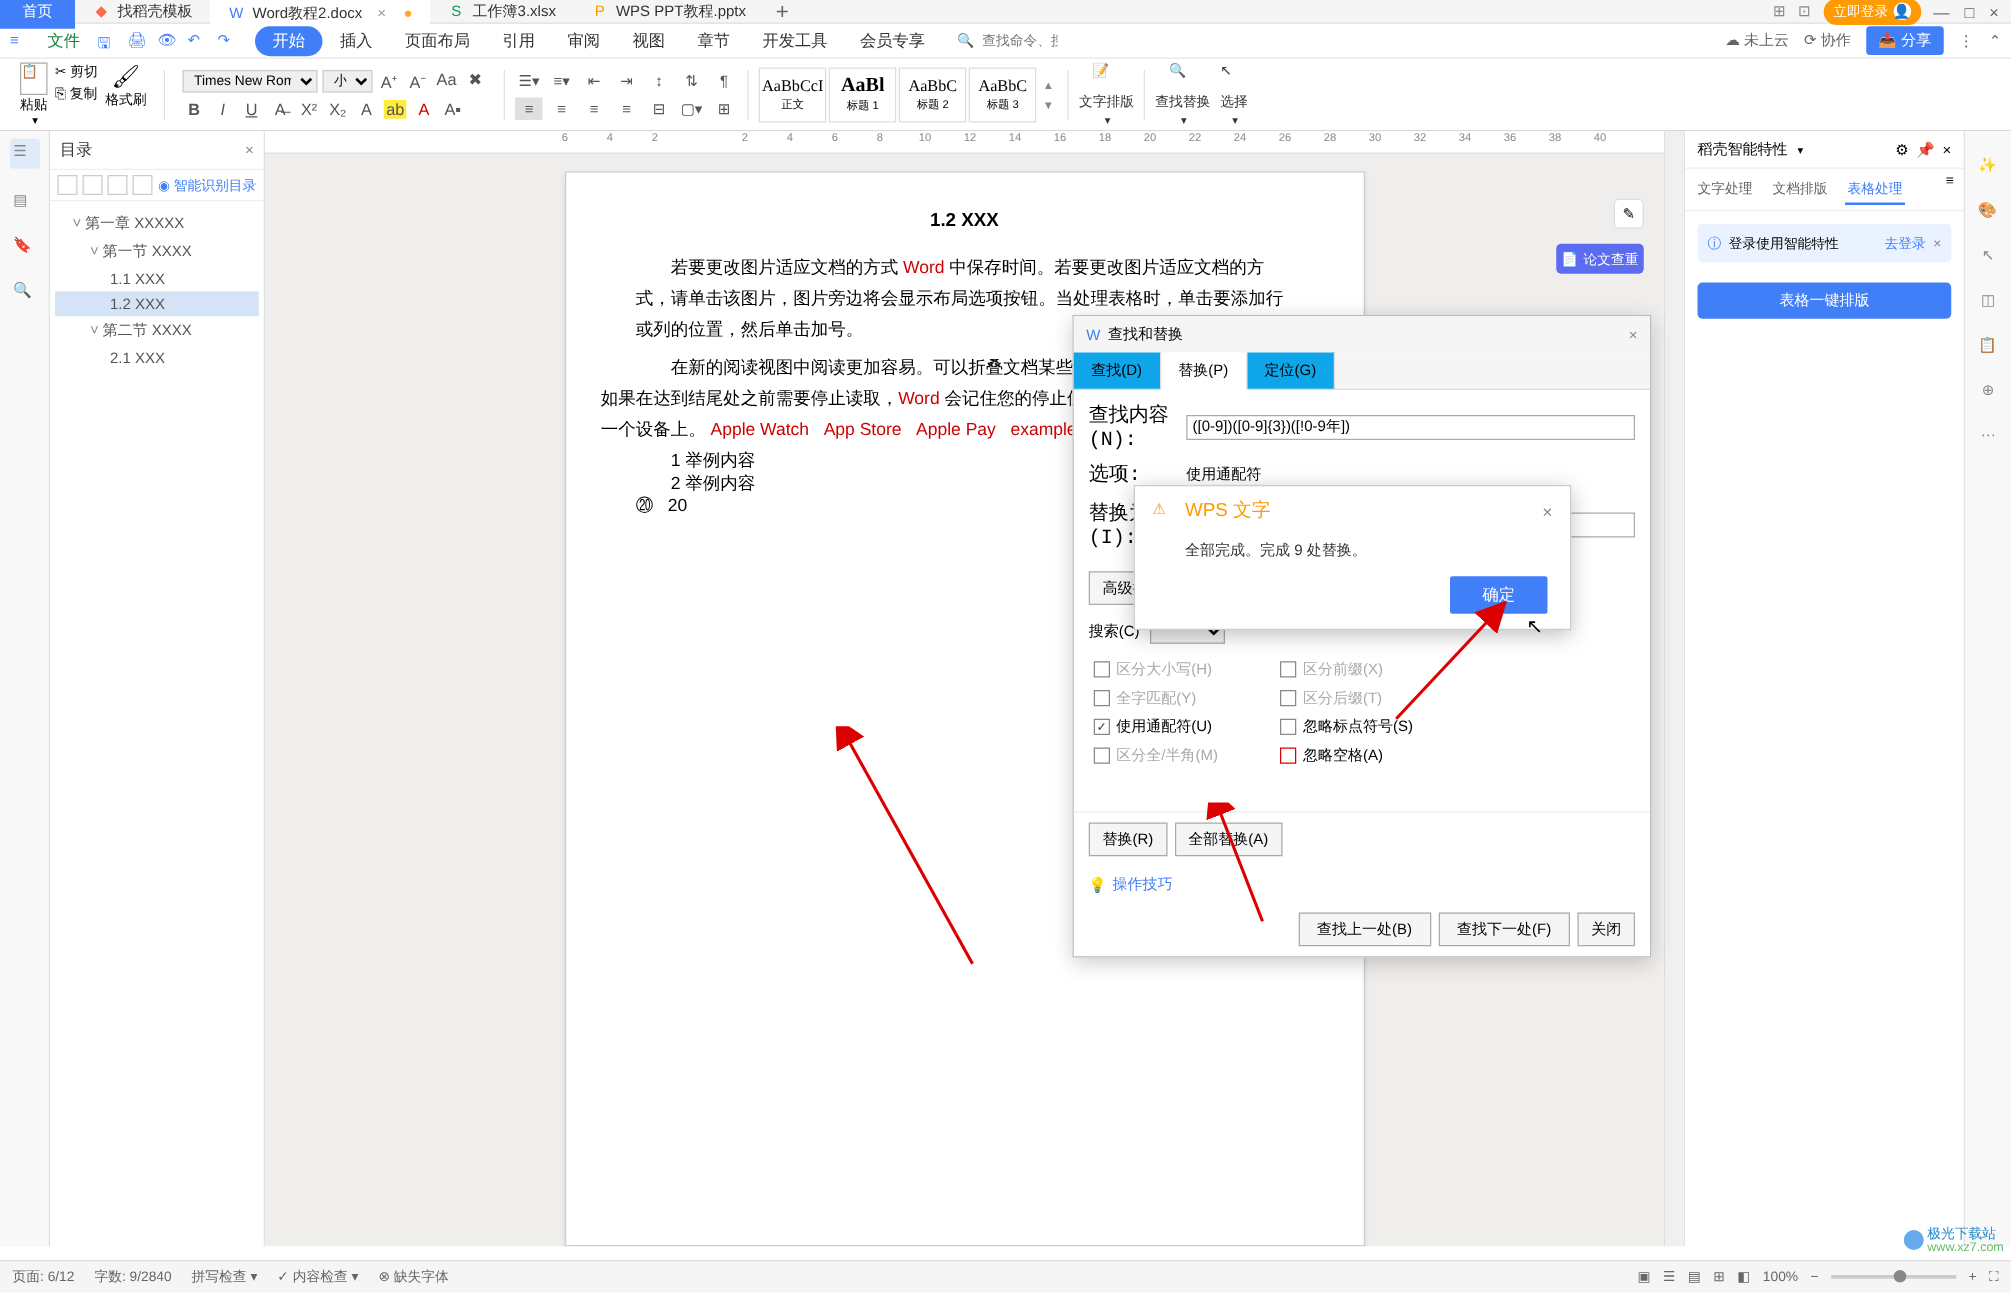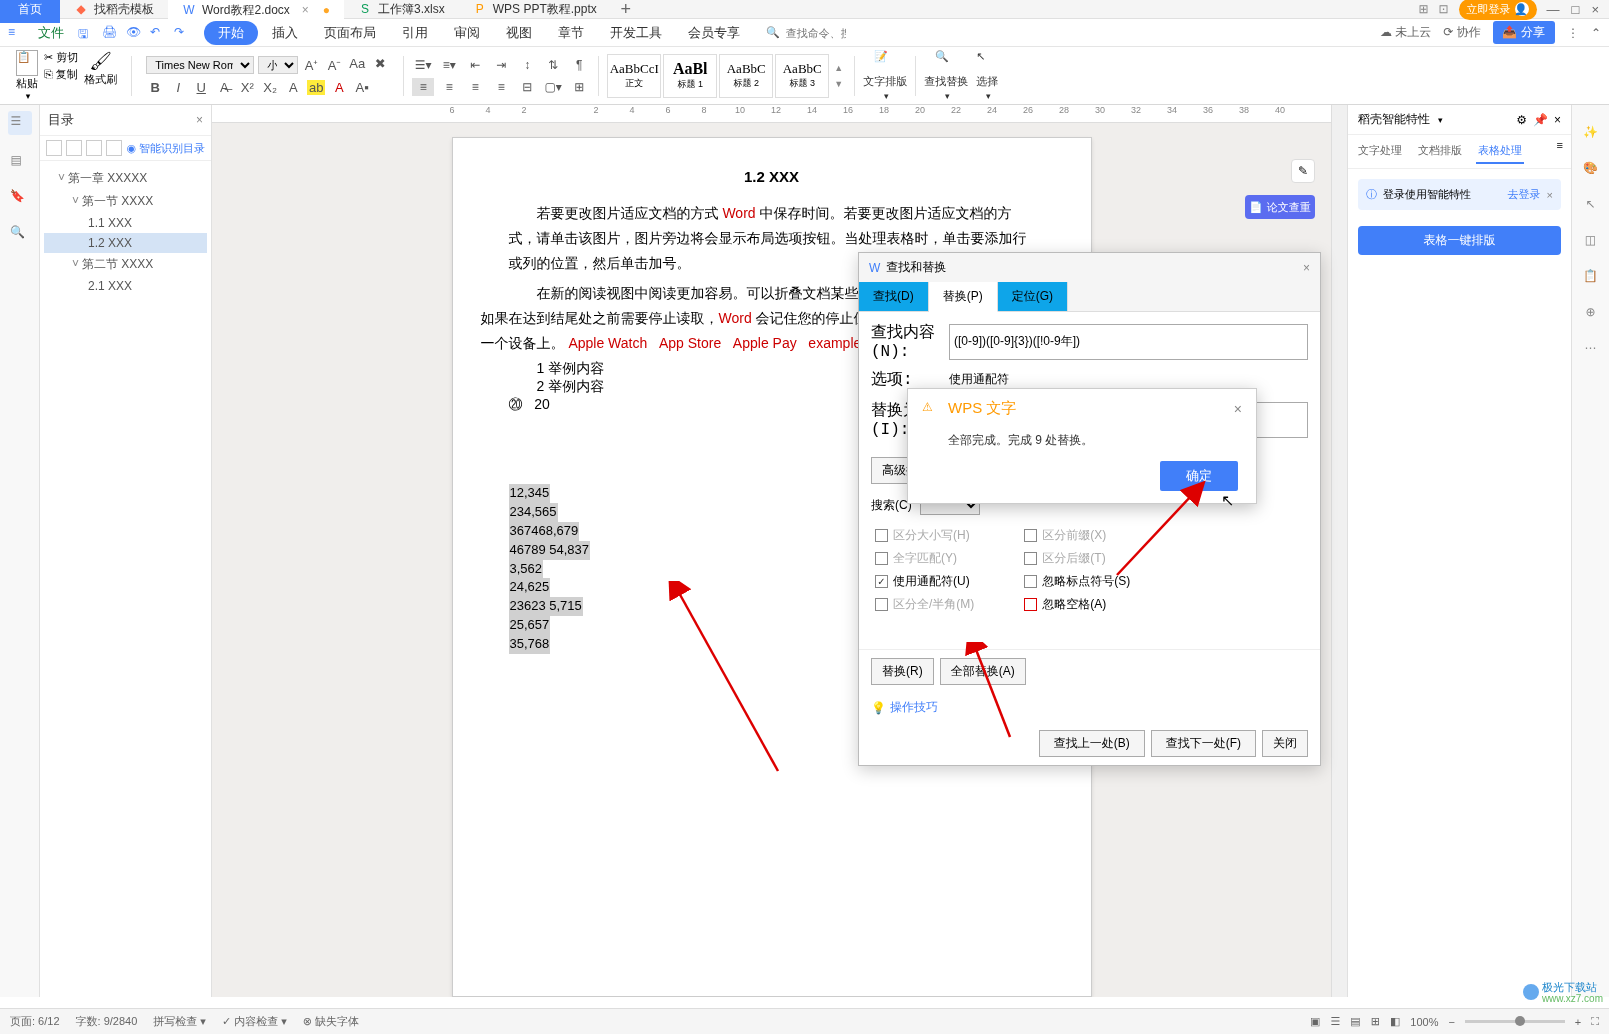--- a/index.html
+++ b/index.html
@@ -109,21 +109,21 @@
     
     .dialog { position: absolute; left: 858px; top: 252px; width: 463px; background: #fff; border: 1px solid #bbb; box-shadow: 0 4px 16px rgba(0,0,0,0.2); font-size: 12px; z-index: 50; }
     .dlg-title { display: flex; align-items: center; padding: 6px 10px; background: #f5f5f5; gap: 6px; }
     .dlg-title .close { margin-left: auto; color: #888; }
     .dlg-tabs { display: flex; border-bottom: 1px solid #ddd; background: #f5f5f5; }
     .dlg-tab { padding: 6px 14px; border-right: 1px solid #ddd; background: #0ea5e9; font-size: 12px; }
     .dlg-tab.active { background: #fff; border-bottom: 1px solid #fff; margin-bottom: -1px; }
     .dlg-body { padding: 10px 12px; }
     .dlg-row { display: flex; align-items: center; margin-bottom: 8px; gap: 8px; }
     .dlg-label { width: 70px; font-size: 16px; font-family: Liberation Mono, monospace; }
-    .dlg-input { flex: 1; border: 1px solid #aaa; padding: 2px 4px; font-size: 12px; height: 36px; }
+    .dlg-input { flex: 1; border: 1px solid #aaa; padding: 2px 4px; font-size: 12px; height: 20px; }
     .dlg-opts { display: flex; gap: 50px; margin-top: 6px; padding-left: 4px; }
     .dlg-col { display: flex; flex-direction: column; gap: 6px; }
     .dlg-check { display: flex; align-items: center; gap: 5px; font-size: 12px; }
     .dlg-check.disabled { color: #aaa; }
     .dlg-btns { padding: 8px 12px; display: flex; align-items: center; gap: 6px; border-top: 1px solid #eee; }
     .dlg-btn { border: 1px solid #aaa; background: #f5f5f5; padding: 4px 10px; font-size: 12px; }
     .dlg-btn.wide { padding: 4px 14px; }
     .dlg-tips { color: #417ff9; padding: 6px 12px; display: flex; align-items: center; gap: 4px; }
     .dlg-bottom { padding: 8px 12px; display: flex; justify-content: flex-end; gap: 6px; border-top: 0; }
     .dlg-search-row { display: flex; align-items: center; gap: 8px; padding: 6px 12px 0; }
@@ -399,31 +399,20 @@
           <span>📄</span>
           <span>论文查重</span>
         </div>
       <div class="page">
         <h3>1.2 XXX</h3>
         <p><span>若要更改图片适应文档的方式 </span><span class="red">Word</span><span> 中保存时间。若要更改图片适应文档的方式，请单击该图片，图片旁边将会显示布局选项按钮。当处理表格时，单击要添加行或列的位置，然后单击加号。</span></p>
         <p style="text-indent:2em"><span>在新的阅读视图中阅读更加容易。可以折叠文档某些部分并关注所需</span><br><span style="margin-left:-2em">如果在达到结尾处之前需要停止读取，</span><span class="red">Word</span><span> 会记住您的停止位置 - 即使</span><br><span style="margin-left:-2em">一个设备上。</span> <span class="red">Apple Watch</span>&nbsp;&nbsp;&nbsp;<span class="red">App Store</span>&nbsp;&nbsp;&nbsp;<span class="red">Apple Pay</span>&nbsp;&nbsp;&nbsp;<span class="red">example</span></p>
         <div class="list">1 举例内容</div>
         <div class="list">2 举例内容</div>
         <div><span>⑳</span>&nbsp;&nbsp;&nbsp;<span>20</span></div>
-        <div class="numbers">
-          <div>12,345</div><br>
-          <div>234,565</div><br>
-          <div>367468,679</div><br>
-          <div>46789 54,837</div><br>
-          <div>3,562</div><br>
-          <div>24,625</div><br>
-          <div>23623 5,715</div><br>
-          <div>25,657</div><br>
-          <div>35,768</div>
-        </div>
       </div>
       <svg class="arrows-svg" style="left:456px;top:458px;width:120px;height:200px">
         <defs>
             <marker id="ah1" markerWidth="10" markerHeight="10" refX="2" refY="5" orient="auto">
               <path d="M0,0 L10,5 L0,10 z" fill="#d00"></path>
             </marker>
           </defs>
         <line x1="110" y1="190" x2="10" y2="10" stroke="#d00" stroke-width="2.5" marker-end="url(#ah1)"></line>
       </svg>
     </div>

